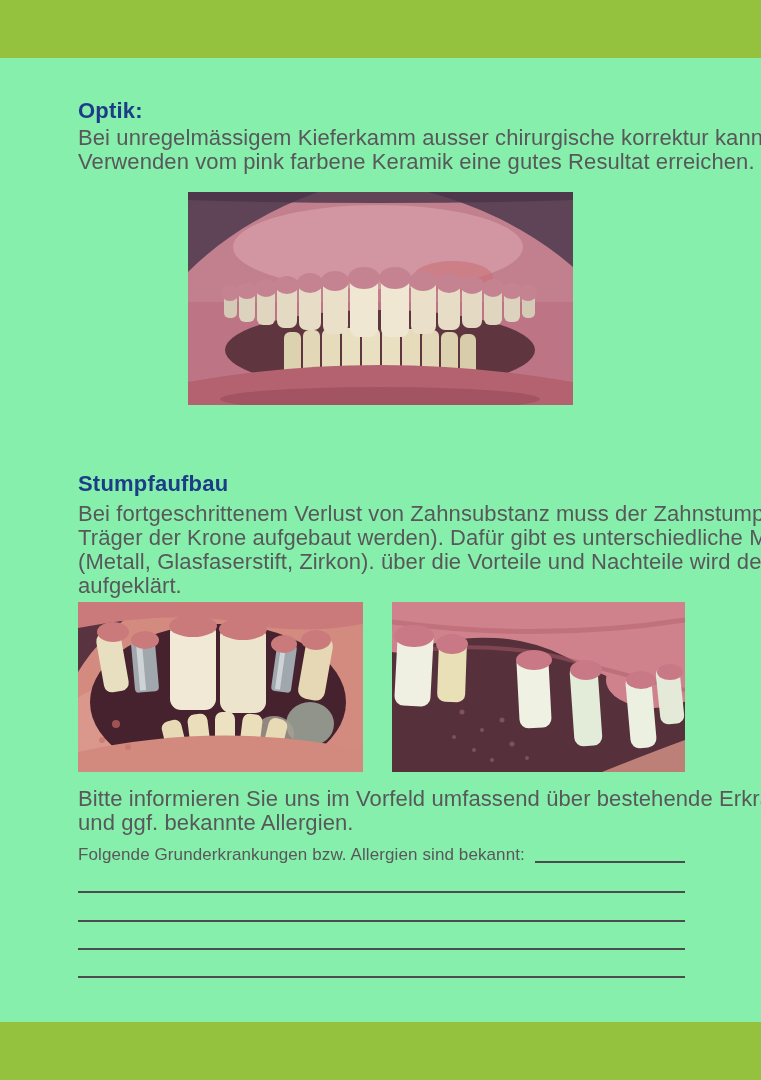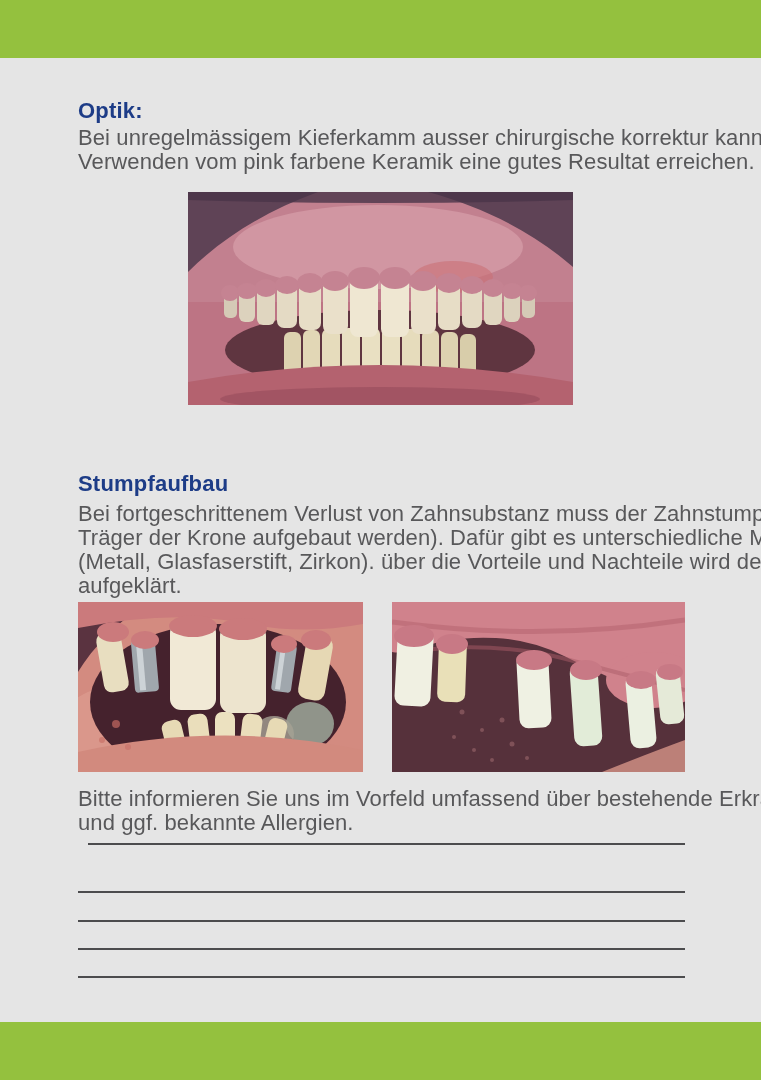--- a/index.html
+++ b/index.html
@@ -1,18 +1,18 @@
 <!DOCTYPE html>
 <html><head>
 <meta charset="utf-8">
 <style>
   * { margin:0; padding:0; box-sizing:border-box; }
   html,body { background:#ffffff; }
   .page {
-    position:relative; width:761px; height:1080px; background:#e5e5e5;
+    position:relative; width:761px; height:1080px; background:#86efac;
     overflow:hidden; font-family:"Liberation Sans","DejaVu Sans",sans-serif;
     margin:0 auto;
   }
   .band { position:absolute; left:0; width:761px; height:58px; background:#94c13e; }
   .band-top { top:0; }
   .band-bottom { top:1022px; }
 
   .heading {
     position:absolute; left:78px; color:#1d3c87; font-size:22px; font-weight:700;
     letter-spacing:0.2px; line-height:26px;
@@ -207,20 +207,21 @@
         <ellipse cx="278" cy="70" rx="13" ry="8"></ellipse>
       </g>
       <path d="M293,170 L210,170 Q260,150 293,138 Z" fill="#c88a80" opacity="0.9"></path>
     </svg>
   </figure>
 
   <p class="body-text" id="p-allergy">Bitte informieren Sie uns im Vorfeld umfassend über bestehende Erkrankungen
 und ggf. bekannte Allergien.</p>
 
   <div class="form-row">
+    <span class="label">Folgende Grunderkrankungen bzw. Allergien sind bekannt:</span>
     <span class="fill-line"></span>
   </div>
 
   <div class="write-line" id="line-1"></div>
   <div class="write-line" id="line-2"></div>
   <div class="write-line" id="line-3"></div>
   <div class="write-line" id="line-4"></div>
 
   <div class="band band-bottom"></div>
 

